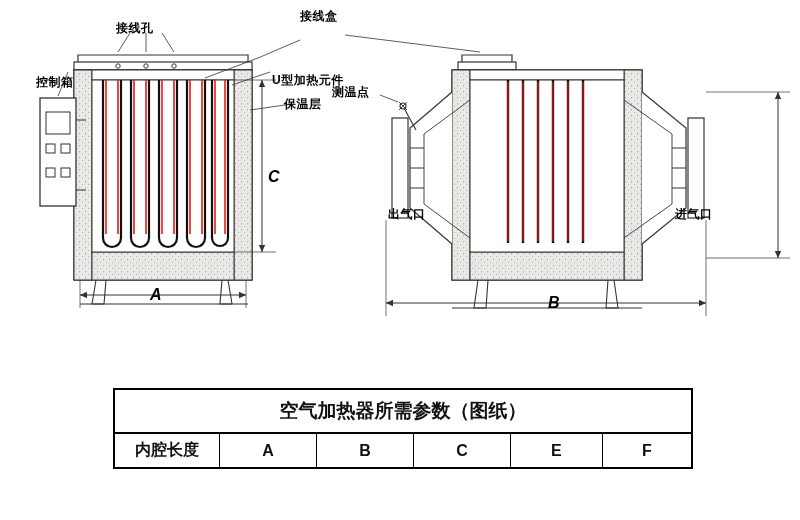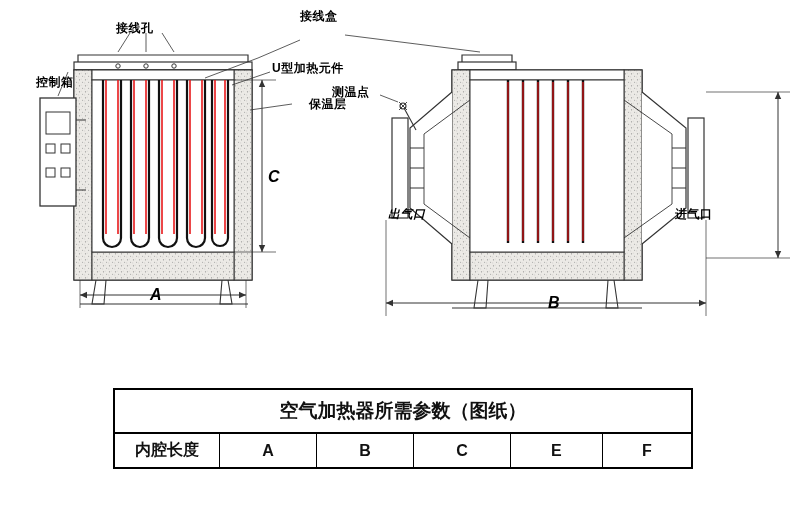--- a/index.html
+++ b/index.html
@@ -238,24 +238,24 @@
 
       <g stroke="#333" stroke-width="0.8" fill="none">
         <path d="M345,35 L480,52"></path>
       </g>
     </g>
   </svg>
 
   <div class="lbl" style="left:116px;top:20px;">接线孔</div>
   <div class="lbl" style="left:300px;top:8px;">接线盒</div>
   <div class="lbl" style="left:36px;top:74px;">控制箱</div>
-  <div class="lbl" style="left:272px;top:60px;text-align:center;">U型加热元件</div>
-  <div class="lbl" style="left:309px;top:96px;">保温层</div>
+  <div class="lbl" style="left:272px;top:72px;text-align:center;">U型加热元件</div>
+  <div class="lbl" style="left:284px;top:96px;">保温层</div>
   <div class="lbl" style="left:332px;top:84px;">测温点</div>
-  <div class="lbl" style="left:388px;top:206px;font-style:italic;">出气口</div>
+  <div class="lbl" style="left:388px;top:206px;">出气口</div>
   <div class="lbl" style="left:658px;top:206px;margin-left:17px;">进气口</div>
 
   <div class="dim" style="left:268px;top:168px;">C</div>
   <div class="dim" style="left:150px;top:286px;">A</div>
   <div class="dim" style="left:548px;top:294px;">B</div>
 
   <table class="spec-table">
     <tbody>
         <tr class="title">
       <td colspan="6">空气加热器所需参数（图纸）</td>

